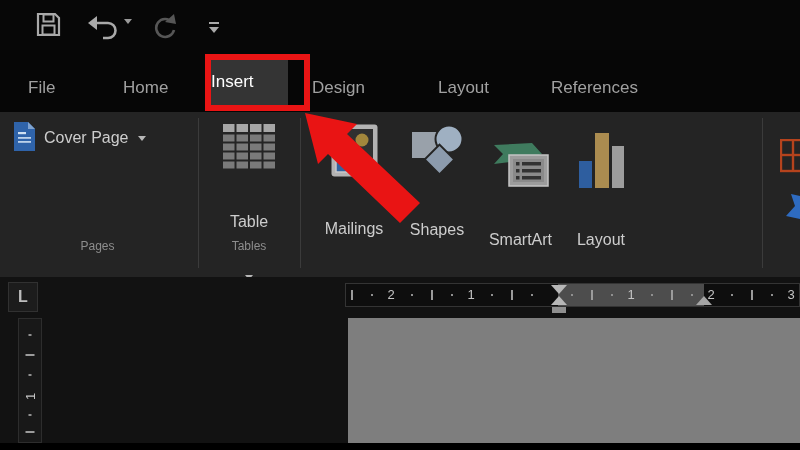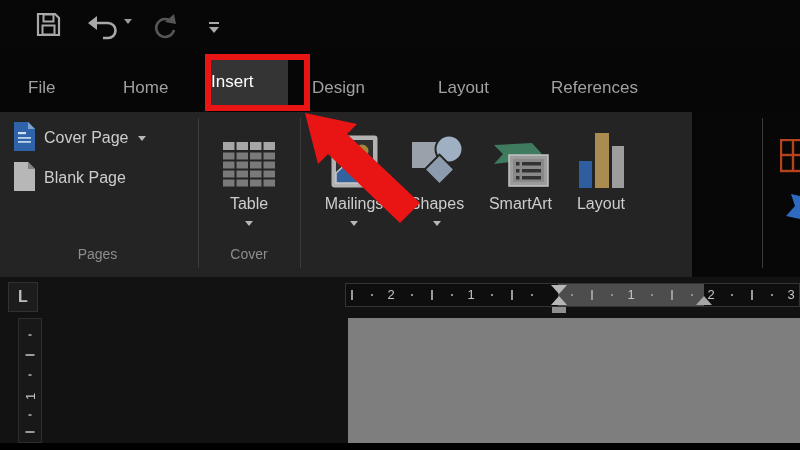--- a/index.html
+++ b/index.html
@@ -10,33 +10,33 @@
   
   .qat-btn { position:absolute; background:transparent; border:none; cursor:pointer; }
 
   
   .tabrow { position:absolute; left:0; top:50px; width:800px; height:62px; background:#060606; }
   .tab { position:absolute; top:14px; height:48px; line-height:44px; text-align:left;
          font-size:17px; color:#a0a0a0; background:transparent; border:none; cursor:pointer; }
   .tab.selected-box { top:5px; height:53px; line-height:53px; background:#343434; color:#ffffff; }
 
   
-  .ribbon { position:absolute; left:0; top:112px; width:692px; height:165px; background:#242424; }
+  .ribbon { position:absolute; left:0; top:112px; width:800px; height:165px; background:#242424; }
   .vsep { position:absolute; top:6px; width:1px; height:150px; background:#3b3b3b; }
   .btn-small { position:absolute; left:14px; height:36px; display:flex; align-items:center; gap:9px;
                background:transparent; border:none; cursor:pointer; }
   .btn-small .lbl { font-size:16px; color:#cdcdcd; white-space:nowrap; }
   .btn-big { position:absolute; top:6px; height:150px; display:flex; flex-direction:column; align-items:center;
-             background:transparent; border:none; cursor:pointer; }
+             background:transparent; border:none; cursor:pointer;gap:36px; }
   .btn-big .icon-wrap { height:64px; margin-top:6px; display:flex; align-items:flex-end; justify-content:center; }
   .btn-big .lbl { margin-top:7px; font-size:16px; color:#cdcdcd; white-space:nowrap; }
   .caret { width:0; height:0; border-left:4px solid transparent; border-right:4px solid transparent;
            border-top:5px solid #b7b7b7; }
   .btn-big .caret { margin-top:8px; }
-  .grouplbl { position:absolute; top:134px; font-size:14px; color:#8d8d8d; text-align:center; }
+  .grouplbl { position:absolute; top:127px; font-size:12px; color:#8d8d8d; text-align:center; }
 
   
   .docarea { position:absolute; left:0; top:277px; width:800px; height:166px; background:#121212; }
   .tabsel { position:absolute; left:8px; top:5px; width:30px; height:30px; background:#1c1c1c;
             border:1px solid #313131; color:#bdbdbd; font-size:16px; font-weight:bold;
             display:flex; align-items:center; justify-content:center; cursor:pointer; }
   .hruler { position:absolute; left:345px; top:6px; width:455px; height:24px; background:#0e0e0e;
             border:1px solid #343434; }
   .hruler .light { position:absolute; left:212px; top:0; width:146px; height:22px; background:#4d4d4d; }
   .tick-bar { position:absolute; top:6px; width:2px; height:10px; background:#9b9b9b; }
@@ -123,29 +123,20 @@
         <svg width="21" height="29" viewBox="0 0 21 29">
           <path d="M0 0 h14 l7 7 v22 H0 z" fill="#2f63a9"></path>
           <path d="M14 0 l7 7 h-7 z" fill="#7fa3d0"></path>
           <rect x="4" y="10" width="8" height="2.2" fill="#cfe0f2"></rect>
           <rect x="4" y="15" width="13" height="1.8" fill="#bcd2ea"></rect>
           <rect x="4" y="19" width="13" height="1.8" fill="#bcd2ea"></rect>
         </svg>
       </span>
       <span class="lbl">Cover Page</span>
       <span class="caret"></span>
-    </button>
-    <button class="btn-small" style="top:48px;">
-      <span>
-        <svg width="21" height="29" viewBox="0 0 21 29">
-          <path d="M0 0 h14 l7 7 v22 H0 z" fill="#b7b7b7"></path>
-          <path d="M14 0 l7 7 h-7 z" fill="#828282"></path>
-        </svg>
-      </span>
-      <span class="lbl">Blank Page</span>
     </button>
     <div class="grouplbl" style="left:40px; width:115px;">Pages</div>
 
     <button class="btn-big" style="left:210px; width:78px;">
       <span class="icon-wrap">
         <svg width="52" height="46" viewBox="0 0 52 46">
           <rect x="0" y="0" width="11.5" height="8" fill="#a6a6a6"></rect>
           <rect x="13.5" y="0" width="11.5" height="8" fill="#a6a6a6"></rect>
           <rect x="27" y="0" width="11.5" height="8" fill="#a6a6a6"></rect>
           <rect x="40.5" y="0" width="11.5" height="8" fill="#a6a6a6"></rect>
@@ -165,21 +156,21 @@
             <rect x="0" y="37.5" width="11.5" height="7"></rect>
               <rect x="13.5" y="37.5" width="11.5" height="7"></rect>
               <rect x="27" y="37.5" width="11.5" height="7"></rect>
               <rect x="40.5" y="37.5" width="11.5" height="7"></rect>
           </g>
         </svg>
       </span>
       <span class="lbl">Table</span>
       <span class="caret"></span>
     </button>
-    <div class="grouplbl" style="left:210px; width:78px;">Cover</div>
+    <div class="grouplbl" style="left:210px; width:78px;">Tables</div>
 
     <button class="btn-big" style="left:312px; width:84px;">
       <span class="icon-wrap">
         <svg width="47" height="53" viewBox="0 0 47 53">
           <rect x="0.5" y="0.5" width="46" height="52" rx="3" fill="#b3b3b3"></rect>
           <rect x="5" y="5" width="37" height="43" fill="#303030"></rect>
           <circle cx="31" cy="16" r="6.5" fill="#a3873c"></circle>
           <polygon points="5,48 5,38 20,24 38,41 38,48" fill="#33639e" stroke="#c9c9c9" stroke-width="1.5"></polygon>
         </svg>
       </span>

